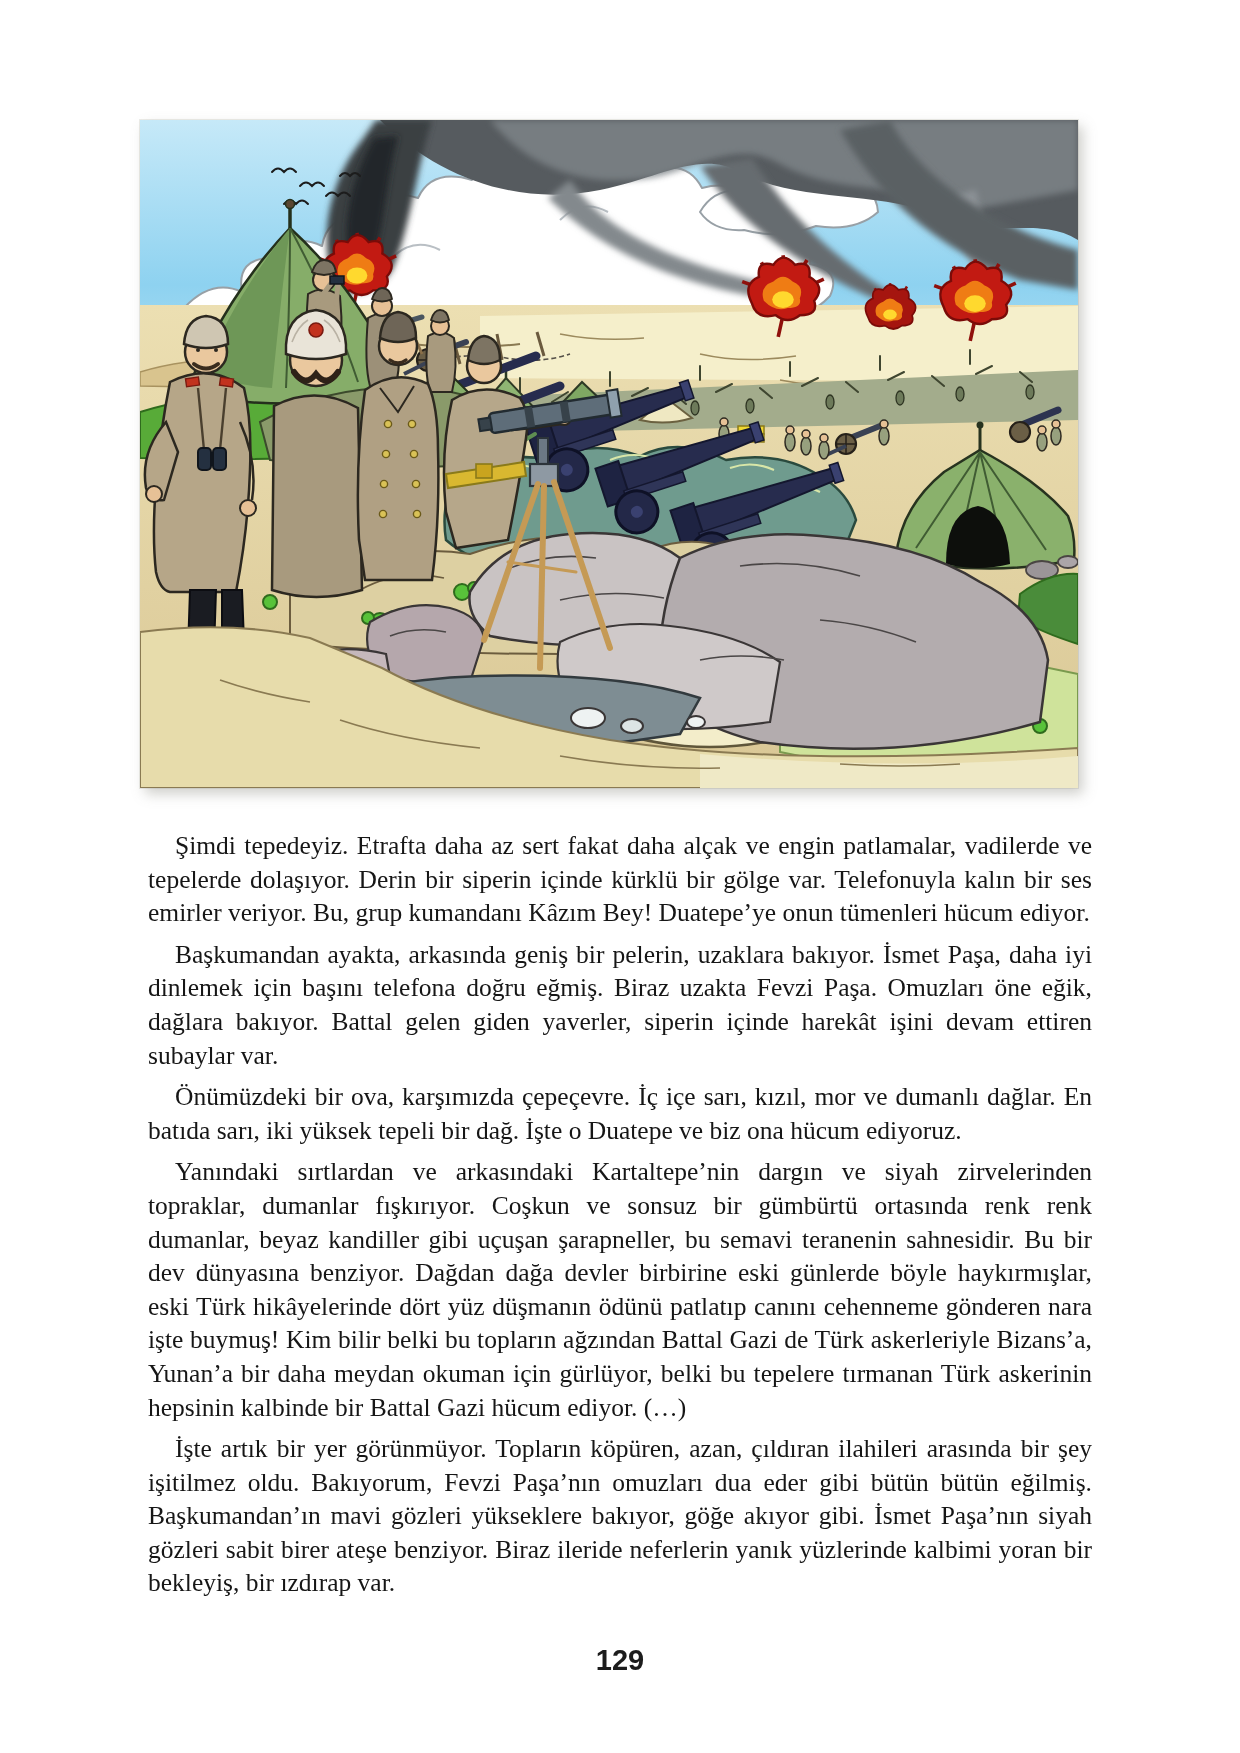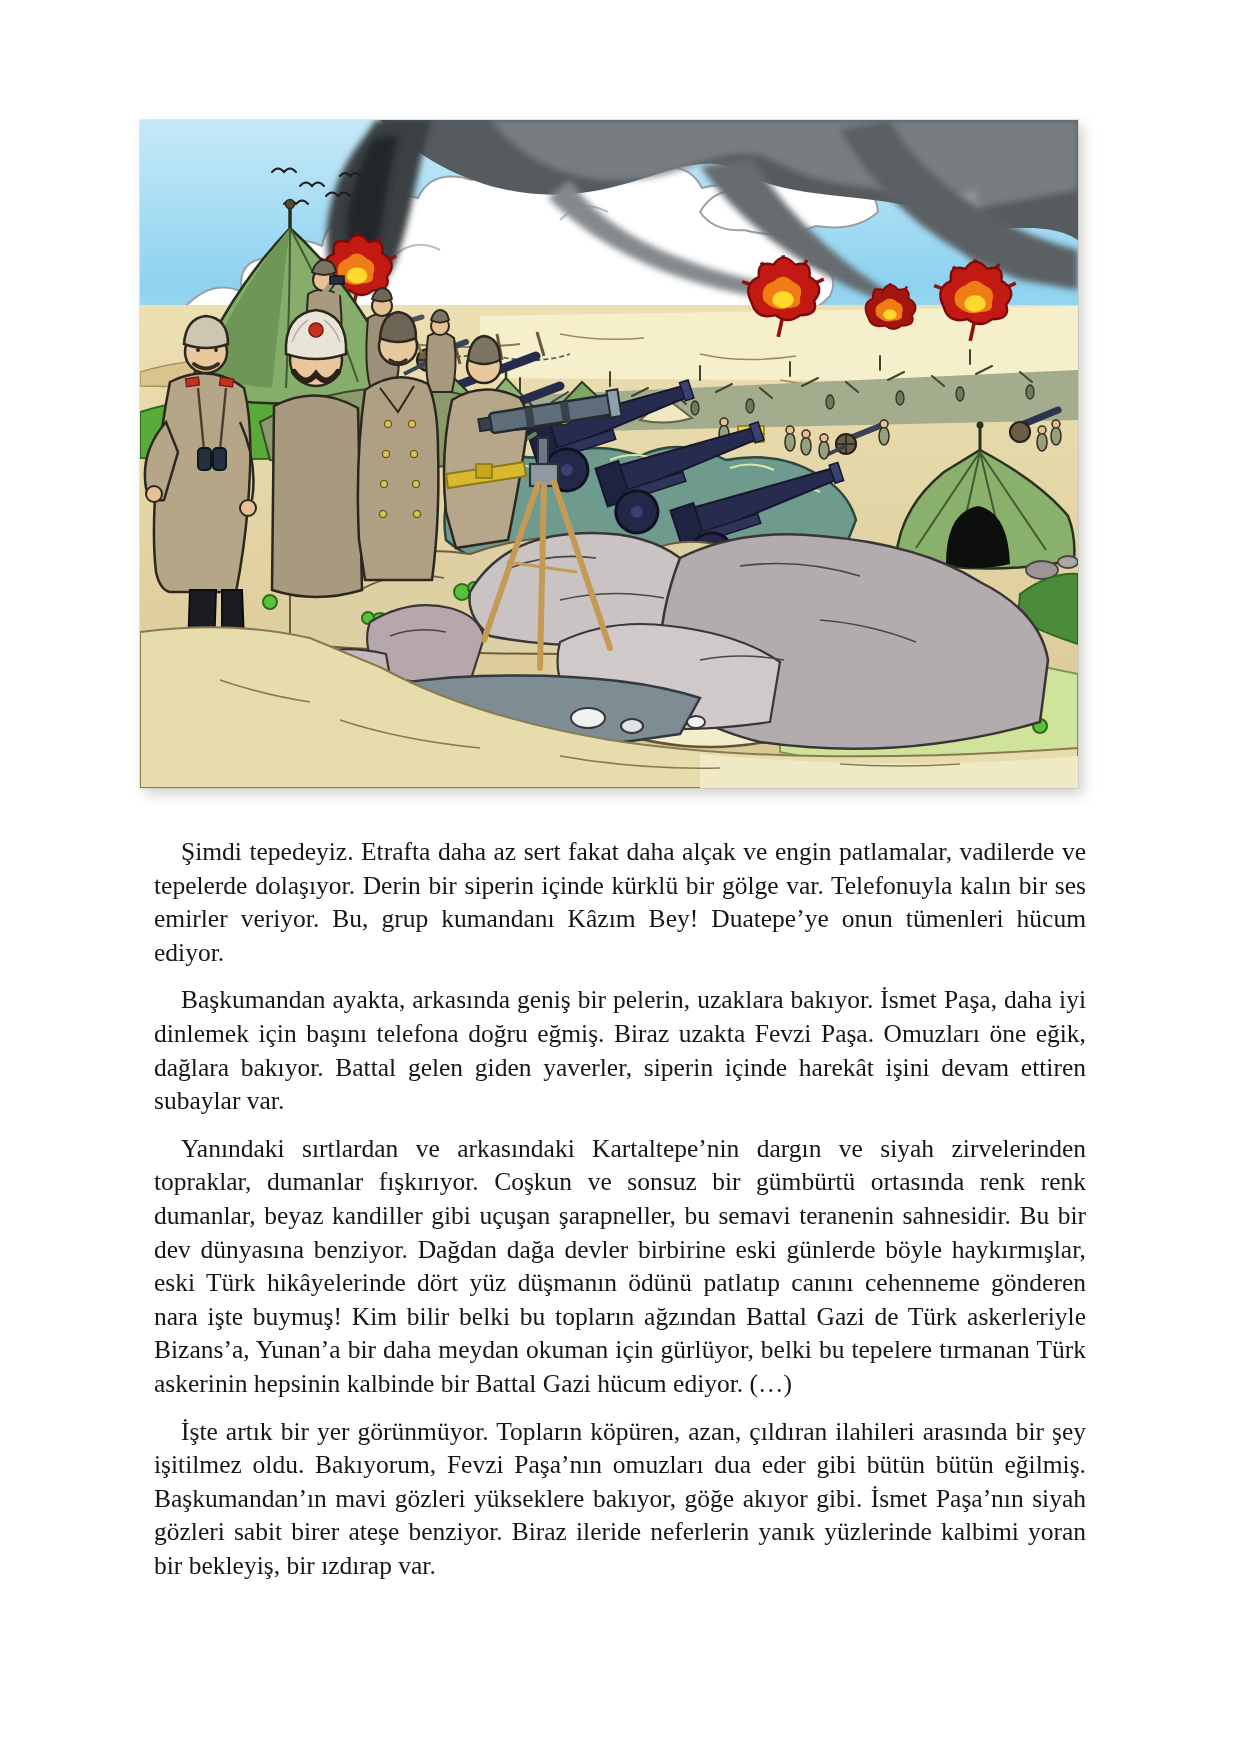--- a/index.html
+++ b/index.html
@@ -4,21 +4,21 @@
 <style>
   html,body{margin:0;padding:0;background:#ffffff;}
   .page{position:relative;width:1240px;height:1753px;background:#ffffff;overflow:hidden;
         font-family:"Liberation Serif", serif;}
   .illustration{position:absolute;left:140px;top:120px;width:938px;height:668px;margin:0;
         box-shadow:5px 6px 12px rgba(120,120,110,.35), 0 0 0 1px rgba(200,200,190,.35);
         background:#fff;}
   .illustration svg{display:block;width:938px;height:668px;}
   .text-block{position:absolute;left:140px;top:821px;width:960px;
         font-size:25.5px;line-height:33.6px;color:#161616;text-align:justify;}
-  .text-block p{margin:14px;text-indent:27px;}
+  .text-block p{margin:8px;text-indent:27px;}
   .page-number{position:absolute;left:0;top:1644px;width:100%;text-align:center;
         font-family:"Liberation Sans", sans-serif;font-weight:bold;font-size:29px;color:#1c1c1c;}
 </style>
 </head>
 <body>
 
 <div class="page">
 
   <figure class="illustration">
     <svg viewBox="0 0 938 668" xmlns="http://www.w3.org/2000/svg">
@@ -399,17 +399,19 @@
         <path d="M0,512 Q90,500 170,518 L242,548 Q330,596 470,620 Q650,648 938,628 L938,668 L0,668 Z" fill="#e7dcab" stroke="#8a7a52" stroke-width="2"></path>
         <path d="M560,634 Q760,652 938,636 L938,668 L560,668 Z" fill="#efe9c6"></path>
         <path d="M200,600 q60,20 140,28 M420,636 q80,14 160,12 M700,644 q60,4 120,0 M80,560 q40,14 90,22" fill="none" stroke="#8a7a52" stroke-width="1.6"></path>
       </g>
     </svg>
   </figure>
 
   <section class="text-block">
     <p>Şimdi tepedeyiz. Etrafta daha az sert fakat daha alçak ve engin patlamalar, vadilerde ve tepelerde dolaşıyor. Derin bir siperin içinde kürklü bir gölge var. Telefonuyla kalın bir ses emirler veriyor. Bu, grup kumandanı Kâzım Bey! Duatepe’ye onun tümenleri hücum ediyor.</p>
     <p>Başkumandan ayakta, arkasında geniş bir pelerin, uzaklara bakıyor. İsmet Paşa, daha iyi dinlemek için başını telefona doğru eğmiş. Biraz uzakta Fevzi Paşa. Omuzları öne eğik, dağlara bakıyor. Battal gelen giden yaverler, siperin içinde harekât işini devam ettiren subaylar var.</p>
+    <p>Önümüzdeki bir ova, karşımızda çepeçevre. İç içe sarı, kızıl, mor ve dumanlı dağlar. En batıda sarı, iki yüksek tepeli bir dağ. İşte o Duatepe ve biz ona hücum ediyoruz.</p>
     <p>Yanındaki sırtlardan ve arkasındaki Kartaltepe’nin dargın ve siyah zirvelerinden topraklar, dumanlar fışkırıyor. Coşkun ve sonsuz bir gümbürtü ortasında renk renk dumanlar, beyaz kandiller gibi uçuşan şarapneller, bu semavi teranenin sahnesidir. Bu bir dev dünyasına benziyor. Dağdan dağa devler birbirine eski günlerde böyle haykırmışlar, eski Türk hikâyelerinde dört yüz düşmanın ödünü patlatıp canını cehenneme gönderen nara işte buymuş! Kim bilir belki bu topların ağzından Battal Gazi de Türk askerleriyle Bizans’a, Yunan’a bir daha meydan okuman için gürlüyor, belki bu tepelere tırmanan Türk askerinin hepsinin kalbinde bir Battal Gazi hücum ediyor. (…)</p>
     <p>İşte artık bir yer görünmüyor. Topların köpüren, azan, çıldıran ilahileri arasında bir şey işitilmez oldu. Bakıyorum, Fevzi Paşa’nın omuzları dua eder gibi bütün bütün eğilmiş. Başkumandan’ın mavi gözleri yükseklere bakıyor, göğe akıyor gibi. İsmet Paşa’nın siyah gözleri sabit birer ateşe benziyor. Biraz ileride neferlerin yanık yüzlerinde kalbimi yoran bir bekleyiş, bir ızdırap var.</p>
   </section>
 
+  <div class="page-number">129</div>
 </div>
 
 </body></html>

